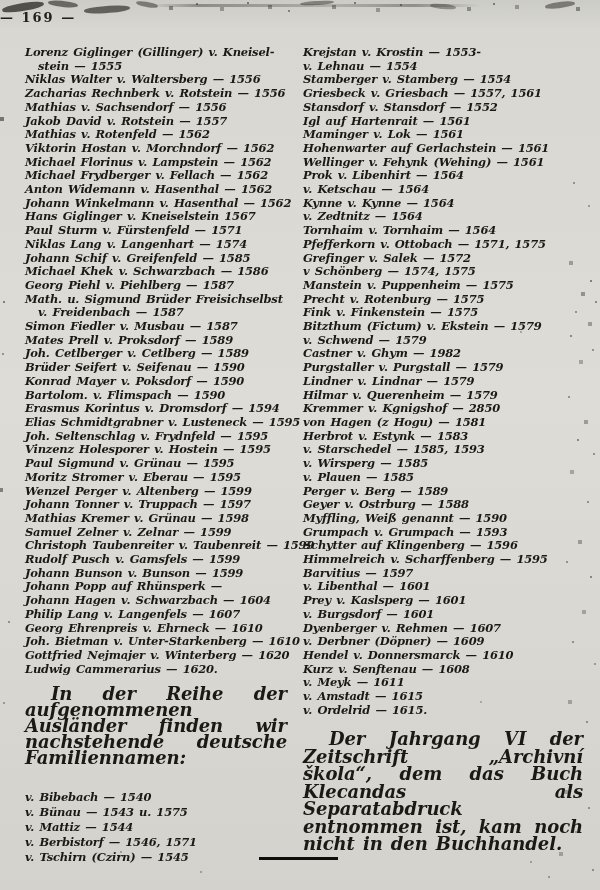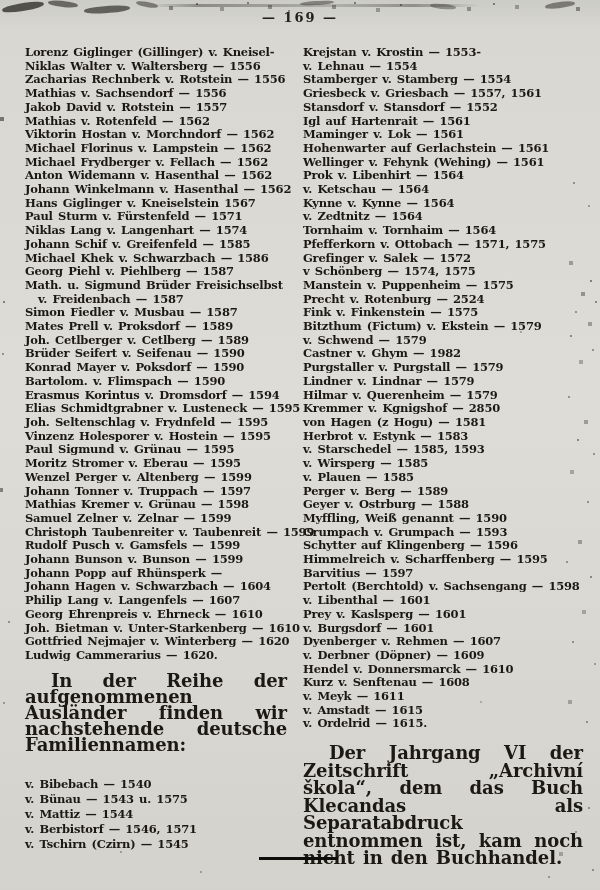--- a/index.html
+++ b/index.html
@@ -1,24 +1,24 @@
 <!DOCTYPE html>
 <html><head>
 <meta charset="utf-8">
 <style>
   html,body{margin:0;padding:0;}
   body{width:600px;height:890px;background:#b9b8b4;font-family:"DejaVu Serif", serif;}
   .page{position:relative;width:600px;height:890px;overflow:hidden;
         background:linear-gradient(180deg,#ccccc7 0px,#d8d7d2 30px,#dddcd7 45%,#d7d6d1 80%,#d3d2cd 100%);
         color:#1b1813;}
   
-  .page-header{position:absolute;top:10px;left:0;width:100%;text-align:center;
+  .page-header{position:absolute;top:10px;left:0;width:100%;text-align:left;
         font-size:13px;font-weight:700;letter-spacing:2px;color:#23201a;}
   
-  .columns{position:absolute;top:46px;left:0;width:600px;display:flex;}
+  .columns{position:absolute;top:46px;left:0;width:600px;display:flex;font-style:italic;}
   .col{box-sizing:border-box;}
   .col-left{width:300px;padding-left:25px;padding-right:6px;}
   .col-right{width:300px;padding-left:3px;padding-right:4px;}
   .entry{font-size:11.5px;font-weight:700;line-height:13.7px;white-space:nowrap;
         letter-spacing:-0.2px;word-spacing:1.5px;color:#1c1913;}
   .entry.indent{padding-left:13px;}
   .para{font-size:18px;font-weight:700;line-height:16px;text-align:justify;
         text-indent:26px;letter-spacing:-0.1px;word-spacing:2px;color:#1c1913;}
   .col-left .para{margin-top:10px;width:262px;}
   .col-right .para{margin-top:13px;width:280px;line-height:17.5px;}
@@ -86,20 +86,21 @@
   <div class="speck"></div>
 
   <div class="page-header">— 169 —</div>
 
   <div class="columns">
 
     <div class="col col-left">
       <div class="entries">
 
       <div class="entry">Lorenz Giglinger (Gillinger) v. Kneisel-</div>
+          <div class="entry indent">stein — 1555</div>
           <div class="entry">Niklas Walter v. Waltersberg — 1556</div>
           <div class="entry">Zacharias Rechnberk v. Rotstein — 1556</div>
           <div class="entry">Mathias v. Sachsendorf — 1556</div>
           <div class="entry">Jakob David v. Rotstein — 1557</div>
           <div class="entry">Mathias v. Rotenfeld — 1562</div>
           <div class="entry">Viktorin Hostan v. Morchndorf — 1562</div>
           <div class="entry">Michael Florinus v. Lampstein — 1562</div>
           <div class="entry">Michael Frydberger v. Fellach — 1562</div>
           <div class="entry">Anton Widemann v. Hasenthal — 1562</div>
           <div class="entry">Johann Winkelmann v. Hasenthal — 1562</div>
@@ -163,42 +164,41 @@
           <div class="entry">Wellinger v. Fehynk (Wehing) — 1561</div>
           <div class="entry">Prok v. Libenhirt — 1564</div>
           <div class="entry">v. Ketschau — 1564</div>
           <div class="entry">Kynne v. Kynne — 1564</div>
           <div class="entry">v. Zedtnitz — 1564</div>
           <div class="entry">Tornhaim v. Tornhaim — 1564</div>
           <div class="entry">Pfefferkorn v. Ottobach — 1571, 1575</div>
           <div class="entry">Grefinger v. Salek — 1572</div>
           <div class="entry">v Schönberg — 1574, 1575</div>
           <div class="entry">Manstein v. Puppenheim — 1575</div>
-          <div class="entry">Precht v. Rotenburg — 2524</div>
+          <div class="entry">Precht v. Rotenburg — 1575</div>
           <div class="entry">Fink v. Finkenstein — 1575</div>
           <div class="entry">Bitzthum (Fictum) v. Ekstein — 1579</div>
           <div class="entry">v. Schwend — 1579</div>
           <div class="entry">Castner v. Ghym — 1982</div>
           <div class="entry">Purgstaller v. Purgstall — 1579</div>
           <div class="entry">Lindner v. Lindnar — 1579</div>
           <div class="entry">Hilmar v. Querenheim — 1579</div>
           <div class="entry">Kremmer v. Kgnigshof — 2850</div>
           <div class="entry">von Hagen (z Hogu) — 1581</div>
           <div class="entry">Herbrot v. Estynk — 1583</div>
           <div class="entry">v. Starschedel — 1585, 1593</div>
           <div class="entry">v. Wirsperg — 1585</div>
           <div class="entry">v. Plauen — 1585</div>
           <div class="entry">Perger v. Berg — 1589</div>
           <div class="entry">Geyer v. Ostrburg — 1588</div>
           <div class="entry">Myffling, Weiß genannt — 1590</div>
           <div class="entry">Grumpach v. Grumpach — 1593</div>
           <div class="entry">Schytter auf Klingenberg — 1596</div>
           <div class="entry">Himmelreich v. Scharffenberg — 1595</div>
           <div class="entry">Barvitius — 1597</div>
-          <div class="entry">Pertolt (Berchtold) v. Sachsengang — 1598</div>
           <div class="entry">v. Libenthal — 1601</div>
           <div class="entry">Prey v. Kaslsperg — 1601</div>
           <div class="entry">v. Burgsdorf — 1601</div>
           <div class="entry">Dyenberger v. Rehmen — 1607</div>
           <div class="entry">v. Derbner (Döpner) — 1609</div>
           <div class="entry">Hendel v. Donnersmarck — 1610</div>
           <div class="entry">Kurz v. Senftenau — 1608</div>
           <div class="entry">v. Meyk — 1611</div>
           <div class="entry">v. Amstadt — 1615</div>
           <div class="entry">v. Ordelrid — 1615.</div>

